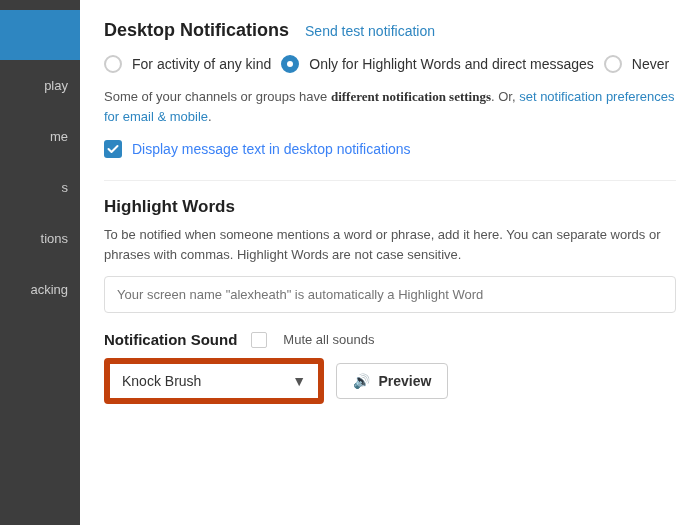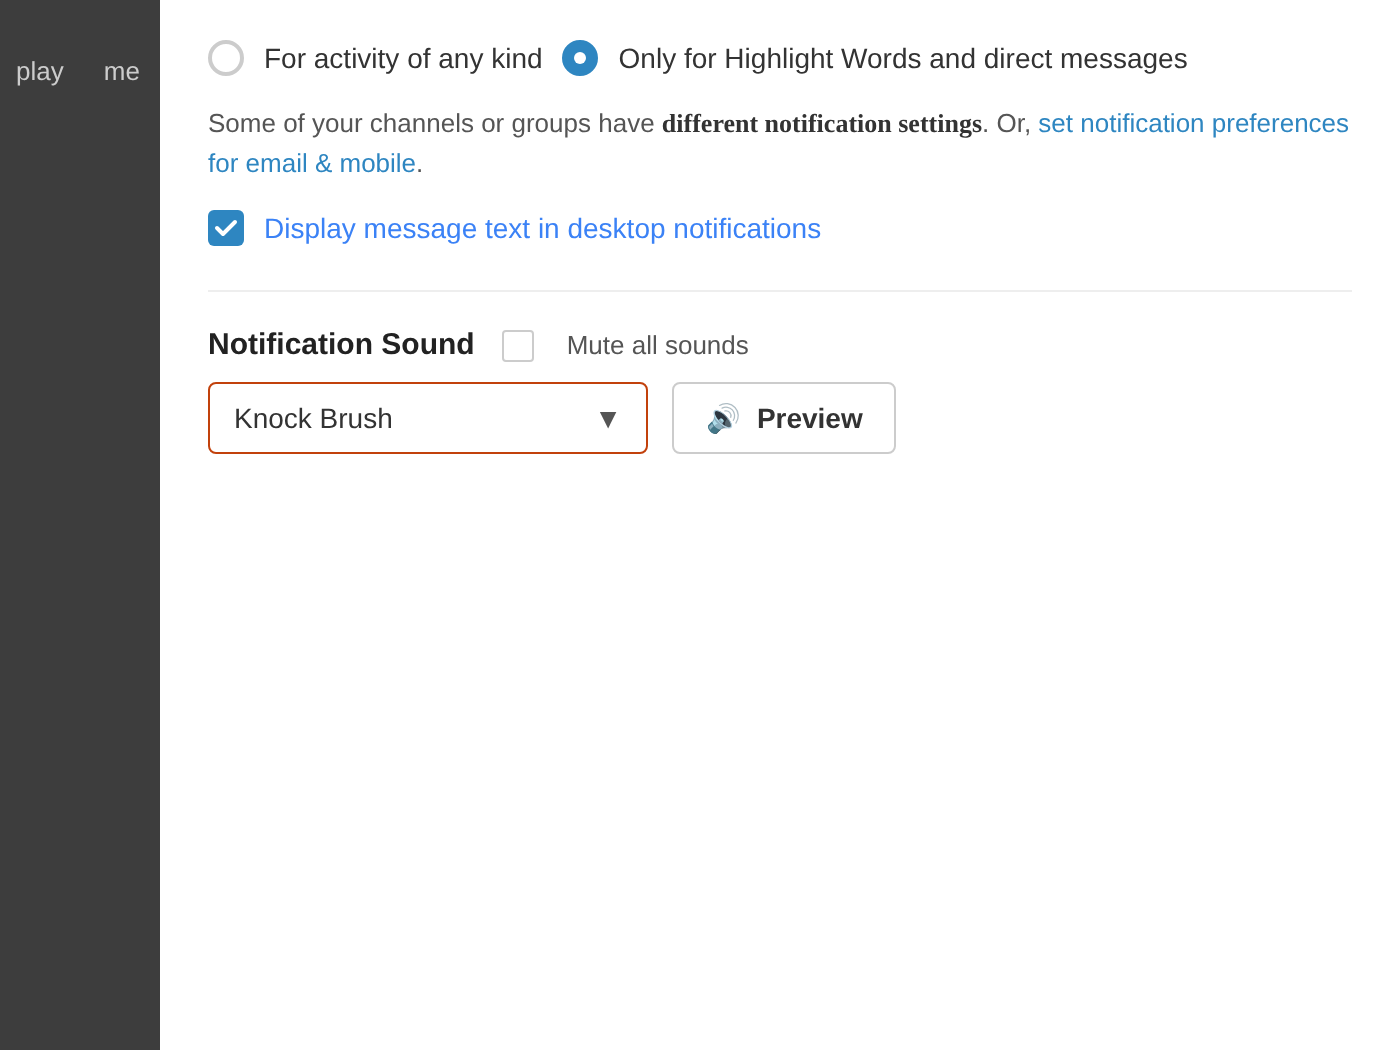--- a/index.html
+++ b/index.html
@@ -11,21 +11,21 @@
       overflow: hidden;
       display: flex;
     }
 
     
     .sidebar {
       width: 80px;
       background: #3d3d3d;
       height: 525px;
       display: flex;
-      flex-direction: row;
+      flex-direction: column;
       padding-top: 10px;
     }
     .sidebar-top-bar {
       width: 80px;
       height: 50px;
       background: #2e86c1;
     }
     .sidebar-item {
       color: #ccc;
       font-size: 13px;
@@ -206,21 +206,21 @@
     }
     .sound-controls {
       display: flex;
       align-items: center;
       gap: 12px;
     }
     .sound-select {
       display: flex;
       align-items: center;
       justify-content: space-between;
-      border: 1px solid #c2410c;
+      border: 6px solid #c2410c;
       border-radius: 4px;
       padding: 9px 12px;
       width: 220px;
       cursor: pointer;
       background: #fff;
       font-size: 14px;
       color: #333;
     }
     .sound-select-arrow {
       color: #555;
@@ -257,47 +257,60 @@
   <div class="sidebar-top-bar"></div>
   <div class="sidebar-item">play</div>
   <div class="sidebar-item">me</div>
   <div class="sidebar-item">s</div>
   <div class="sidebar-item">tions</div>
   <div class="sidebar-item">acking</div>
 </div>
 
 <div class="main-content">
 
+  <div class="section-header">
+    <span class="section-title">Desktop Notifications</span>
+    <a class="send-test-link">Send test notification</a>
+  </div>
 
   <div class="radio-group">
     <label class="radio-option">
       <div class="radio-circle"></div>
       <span>For activity of any kind</span>
     </label>
     <label class="radio-option">
       <div class="radio-circle selected"></div>
       <span>Only for Highlight Words and direct messages</span>
     </label>
+    <label class="radio-option">
+      <div class="radio-circle"></div>
+      <span>Never</span>
+    </label>
   </div>
 
   <p class="notice-text">
     <span>Some of your channels or groups have </span><strong>different notification settings</strong><span>. Or, </span><a>set notification preferences for email &amp; mobile</a><span>.</span>
   </p>
 
   <div class="checkbox-row">
     <div class="checkbox-box">
       <svg viewBox="0 0 12 12" fill="none">
         <polyline points="1.5,6 4.5,9 10.5,3" stroke="white" stroke-width="2" stroke-linecap="round" stroke-linejoin="round"></polyline>
       </svg>
     </div>
     <span class="checkbox-label">Display message text in desktop notifications</span>
   </div>
 
   <hr class="divider">
 
+  <div class="highlight-section">
+    <div class="highlight-title">Highlight Words</div>
+    <p class="highlight-desc">To be notified when someone mentions a word or phrase, add it here. You can separate words or phrases with commas. Highlight Words are not case sensitive.</p>
+    <input class="highlight-input" type="text" placeholder="Your screen name &quot;alexheath&quot; is automatically a Highlight Word" style="">
+  </div>
 
   <div class="sound-section">
     <div class="sound-header">
       <span class="sound-title">Notification Sound</span>
       <div class="mute-checkbox-row">
         <div class="mute-checkbox"></div>
         <span class="mute-label">Mute all sounds</span>
       </div>
     </div>
     <div class="sound-controls">

